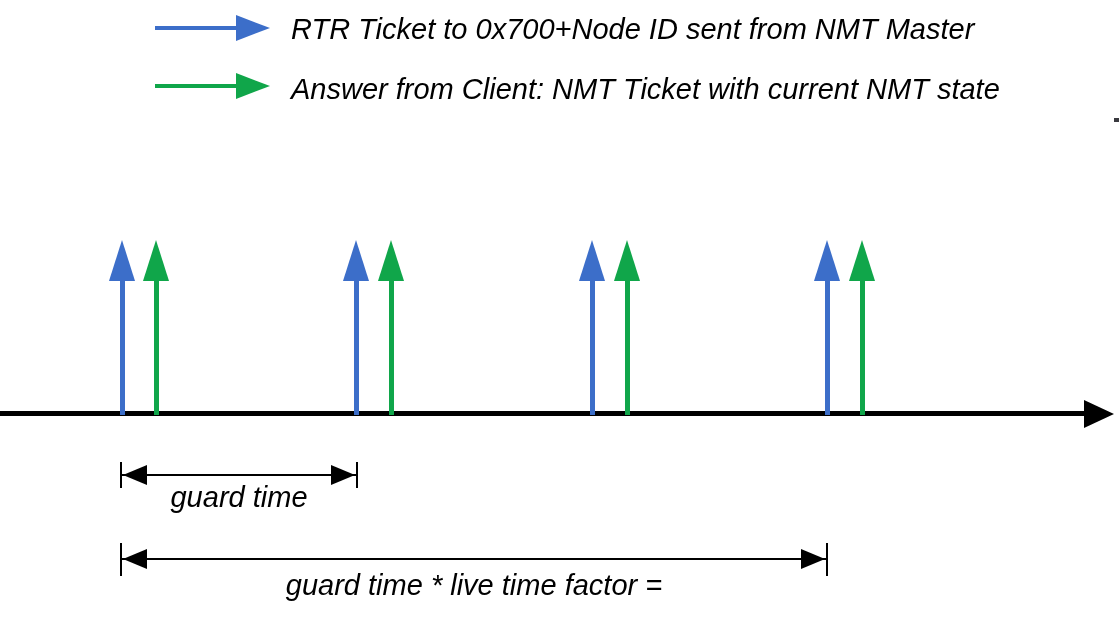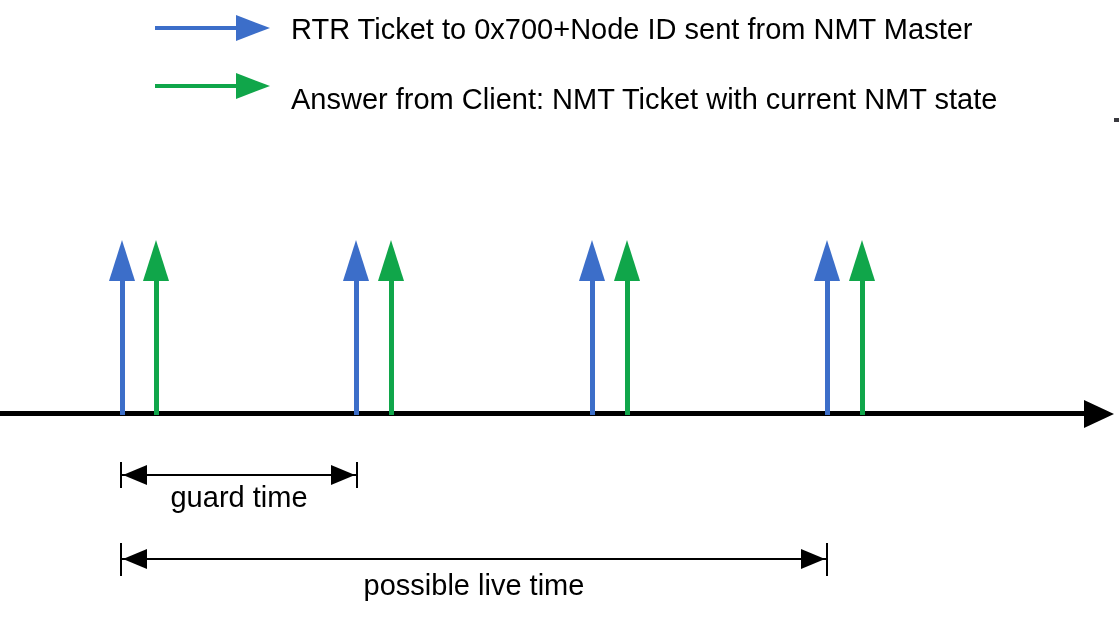--- a/index.html
+++ b/index.html
@@ -3,20 +3,21 @@
 <meta charset="utf-8">
 <style>
   html,body{margin:0;padding:0;background:#ffffff;}
   .canvas{
     position:relative;
     width:1120px;height:642px;
     background:#ffffff;
     overflow:hidden;
     font-family:"Liberation Sans", sans-serif;
     color:#000;
+    font-style:italic;
   }
   
   .legend-shaft{position:absolute;height:4px;width:81px;left:155px;}
   .legend-head{position:absolute;width:0;height:0;left:236px;
     border-top:13px solid transparent;border-bottom:13px solid transparent;}
   .legend-label{position:absolute;left:291px;font-size:29px;line-height:34px;white-space:nowrap;}
   .shaft-blue{background:var(--master);}
   .shaft-green{background:var(--client);}
   .head-blue{border-left:34px solid var(--master);}
   .head-green{border-left:34px solid var(--client);}
@@ -49,21 +50,21 @@
 
   <div>
     <div>
       <span class="legend-shaft shaft-blue" style="top:26px"></span>
       <span class="legend-head head-blue" style="top:15px"></span>
       <span class="legend-label" style="top:12px">RTR Ticket to 0x700+Node ID sent from NMT Master</span>
     </div>
     <div>
       <span class="legend-shaft shaft-green" style="top:84px"></span>
       <span class="legend-head head-green" style="top:73px"></span>
-      <span class="legend-label" style="top:82px">Answer from Client: NMT Ticket with current NMT state</span>
+      <span class="legend-label" style="top:72px">Answer from Client: NMT Ticket with current NMT state</span>
     </div>
   </div>
 
   <div>
     <div class="axis-shaft"></div>
     <div class="axis-head"></div>
   </div>
 
   <div id="events">
       <div class="ev-arrow" style="left: 109px; top: 240px; height: 175px;">
@@ -111,20 +112,20 @@
           <div>guard time</div>
         </div>
       </div>
       <div>
         <div class="m-line" style="left: 121px; top: 558px; width: 706px;"></div>
         <div class="m-tick" style="left: 120px; top: 542.5px; height: 33px;"></div>
         <div class="m-tick" style="left: 826px; top: 542.5px; height: 33px;"></div>
         <div class="m-head m-head-left" style="left: 123px; top: 549px;"></div>
         <div class="m-head m-head-right" style="left: 801px; top: 549px;"></div>
         <div class="m-label" style="left: 474px; top: 566px;">
-          <div>possible live time</div>
+          <div>guard time * live time factor =</div>
         </div>
       </div>
     </div>
 
   <div id="stray" class="stray" style="left: 1114px; top: 118px; width: 5px; height: 4px; background: rgb(58, 58, 64);"></div>
 
 </div>
 
 </body></html>

